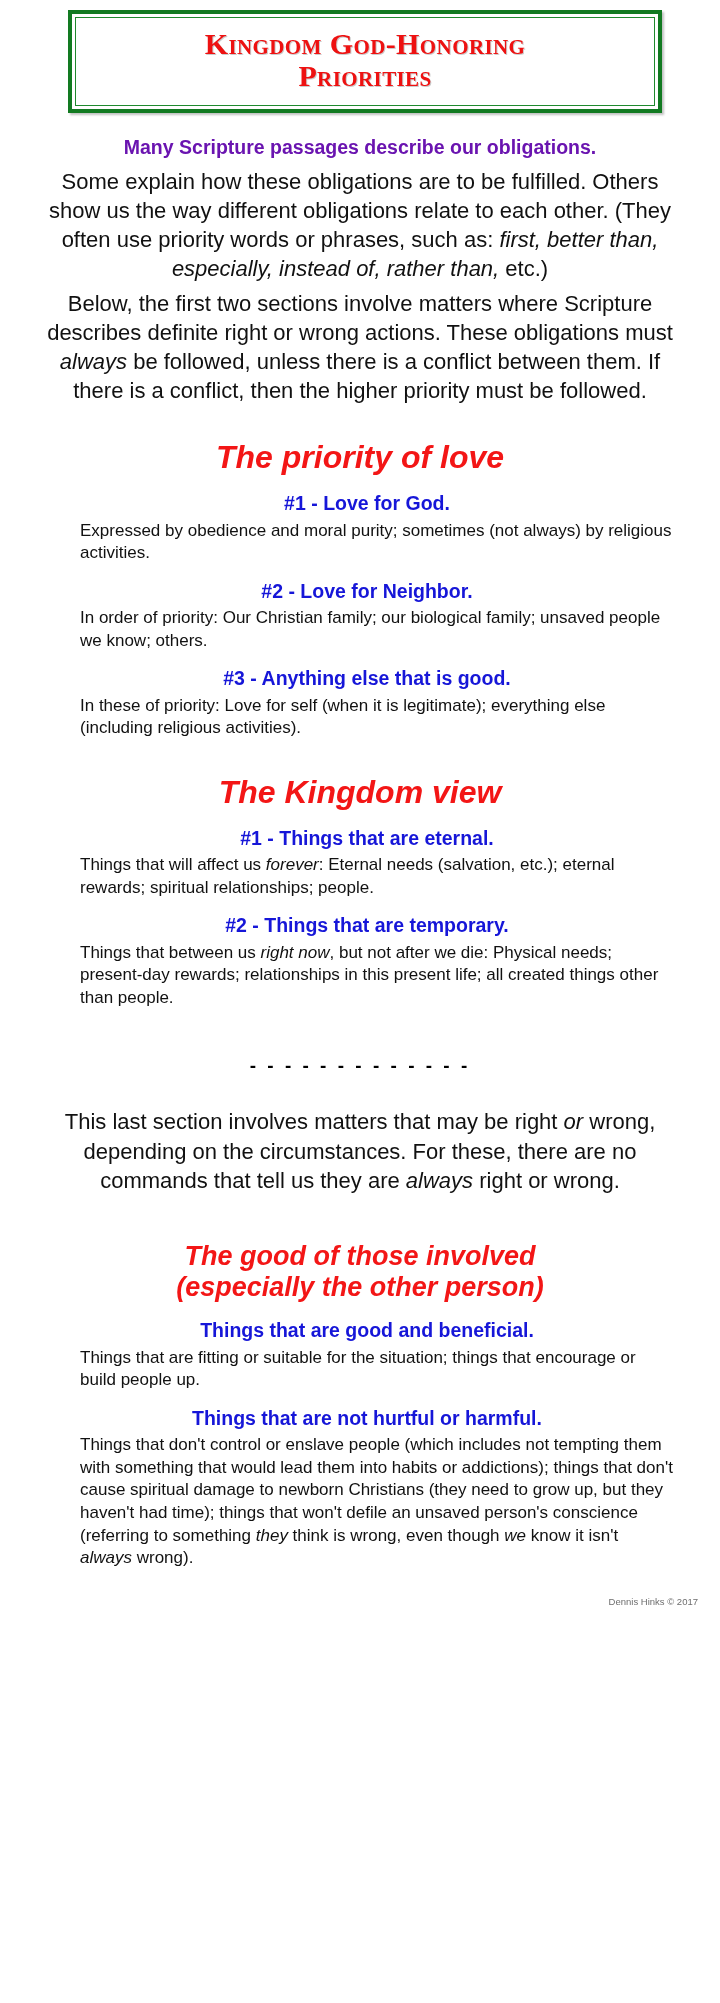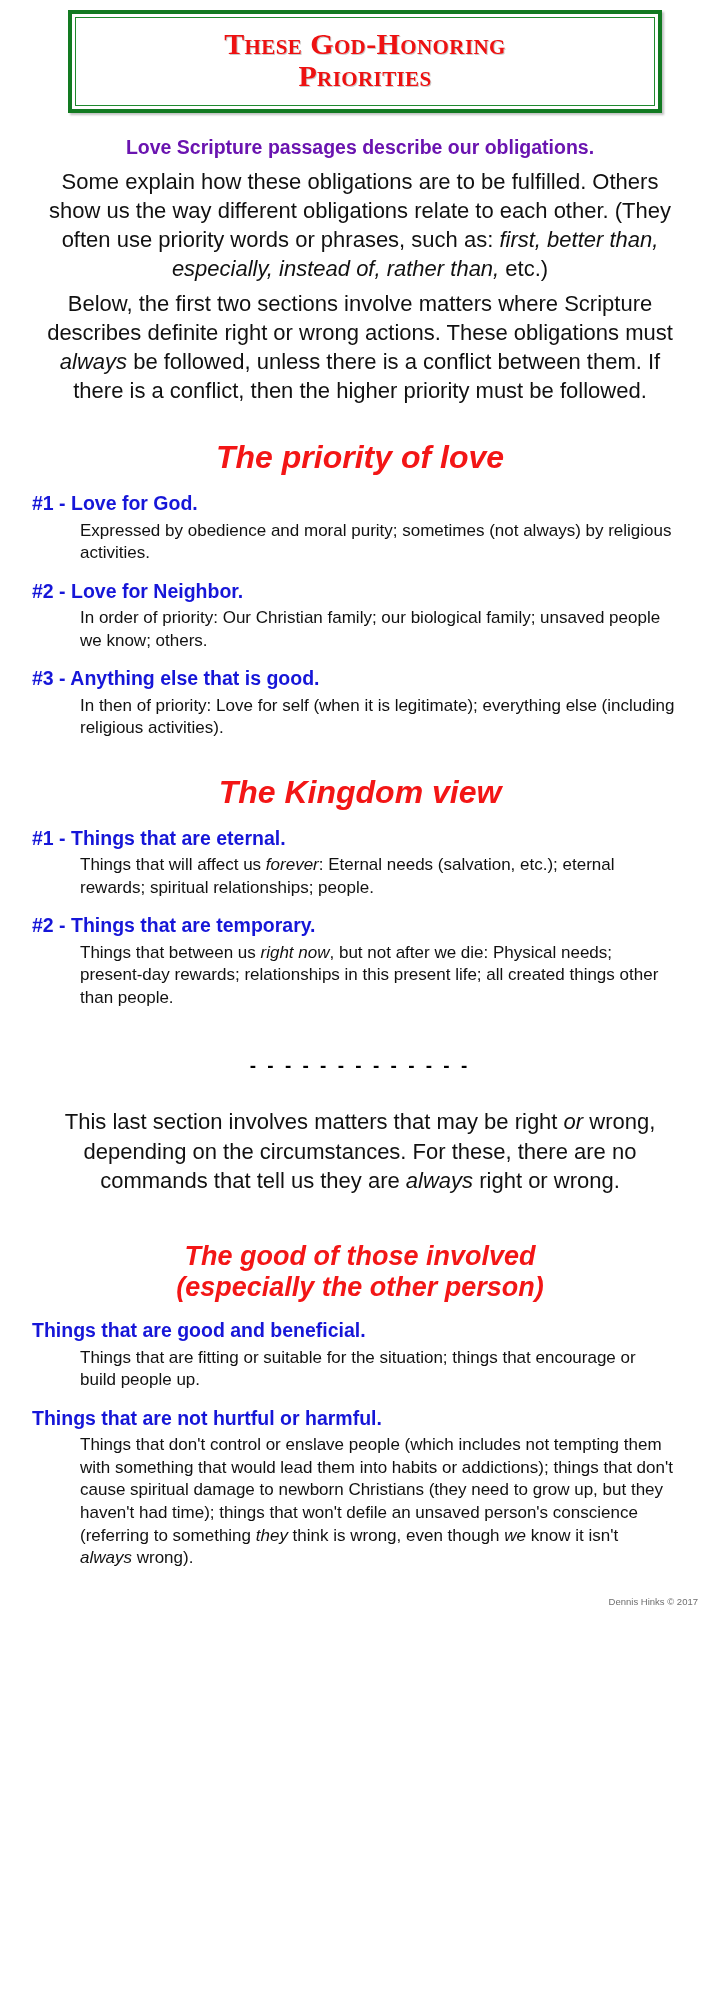--- a/index.html
+++ b/index.html
@@ -78,21 +78,21 @@
     margin-top: 46px;
   }
 
   
   .item-head {
     color: #1616d8;
     font-weight: bold;
     font-size: 19.5px;
     margin: 14px 0 2px 14px;
     line-height: 1.25;
-    text-align: left;
+    text-align: center;
   }
   .item-body {
     font-size: 17px;
     line-height: 1.33;
     margin: 4px 22px 2px 62px;
     text-align: left;
     color: #111111;
   }
   .item-body.wide {
     margin-right: 28px;
@@ -119,46 +119,46 @@
   em { font-style: italic; }
 </style>
 </head>
 <body>
 
 <div class="page">
 
   <div class="title-wrap">
     <div class="title-inner">
       <div class="title-text">
-        <span>These God-Honoring</span><br>
+        <span>Kingdom God-Honoring</span><br>
         <span>Priorities</span>
       </div>
     </div>
   </div>
 
-  <div class="subtitle">Love Scripture passages describe our obligations.</div>
+  <div class="subtitle">Many Scripture passages describe our obligations.</div>
 
   <div class="para">
     <span>Some explain how these obligations are to be fulfilled. Others show us the way different obligations relate to each other. (They often use priority words or phrases, such as: </span><em>first, better than, especially, instead of, rather than,</em><span> etc.)</span>
   </div>
 
   <div class="para">
     <span>Below, the first two sections involve matters where Scripture describes definite right or wrong actions. These obligations must </span><em>always</em><span> be followed, unless there is a conflict between them. If there is a conflict, then the higher priority must be followed.</span>
   </div>
 
   <div class="section-head">The priority of love</div>
 
   <div class="item-head">#1 - Love for God.</div>
   <div class="item-body">Expressed by obedience and moral purity; sometimes (not always) by religious activities.</div>
 
   <div class="item-head">#2 - Love for Neighbor.</div>
   <div class="item-body">In order of priority: Our Christian family; our biological family; unsaved people we know; others.</div>
 
   <div class="item-head">#3 - Anything else that is good.</div>
-  <div class="item-body">In then of priority: Love for self (when it is legitimate); everything else (including religious activities).</div>
+  <div class="item-body">In these of priority: Love for self (when it is legitimate); everything else (including religious activities).</div>
 
   <div class="section-head">The Kingdom view</div>
 
   <div class="item-head">#1 - Things that are eternal.</div>
   <div class="item-body wide">
     <span>Things that will affect us </span><em>forever</em><span>: Eternal needs (salvation, etc.); eternal rewards; spiritual relationships; people.</span>
   </div>
 
   <div class="item-head">#2 - Things that are temporary.</div>
   <div class="item-body wide">

